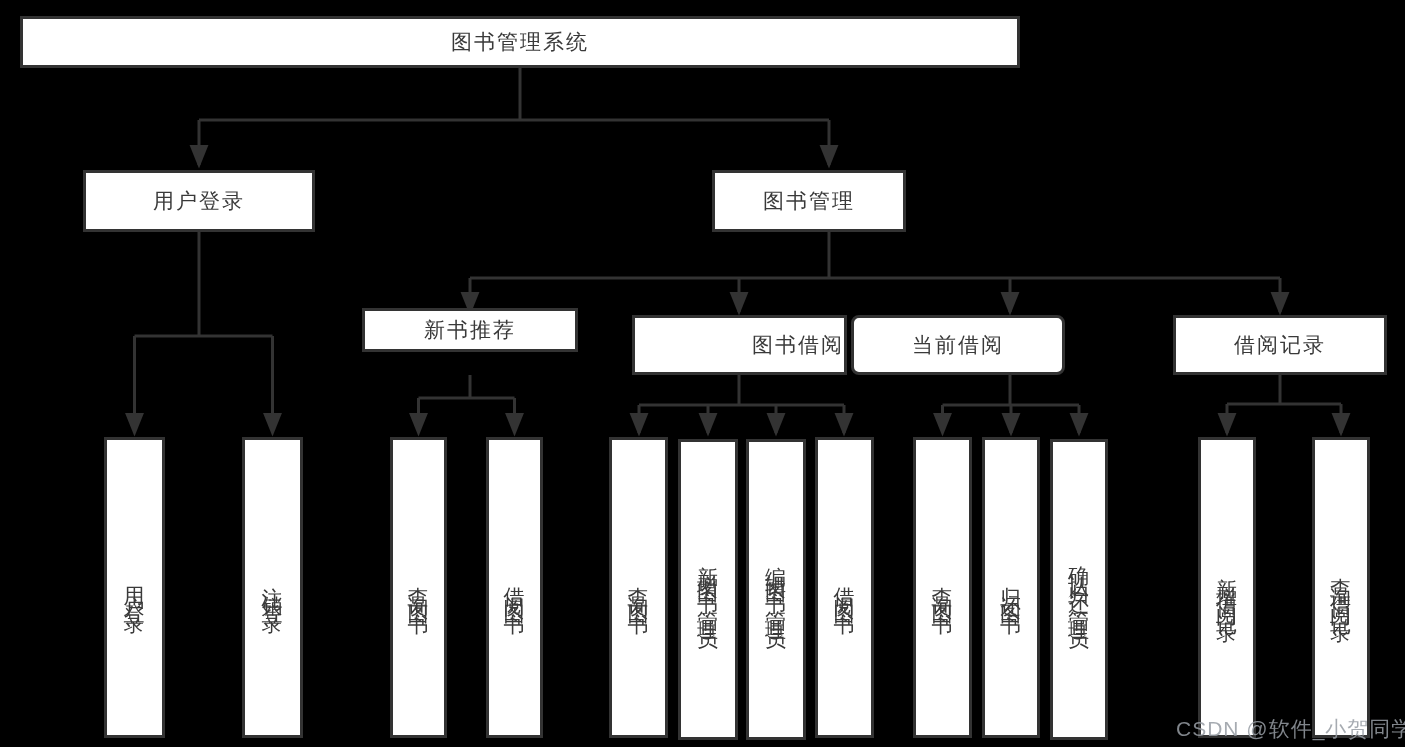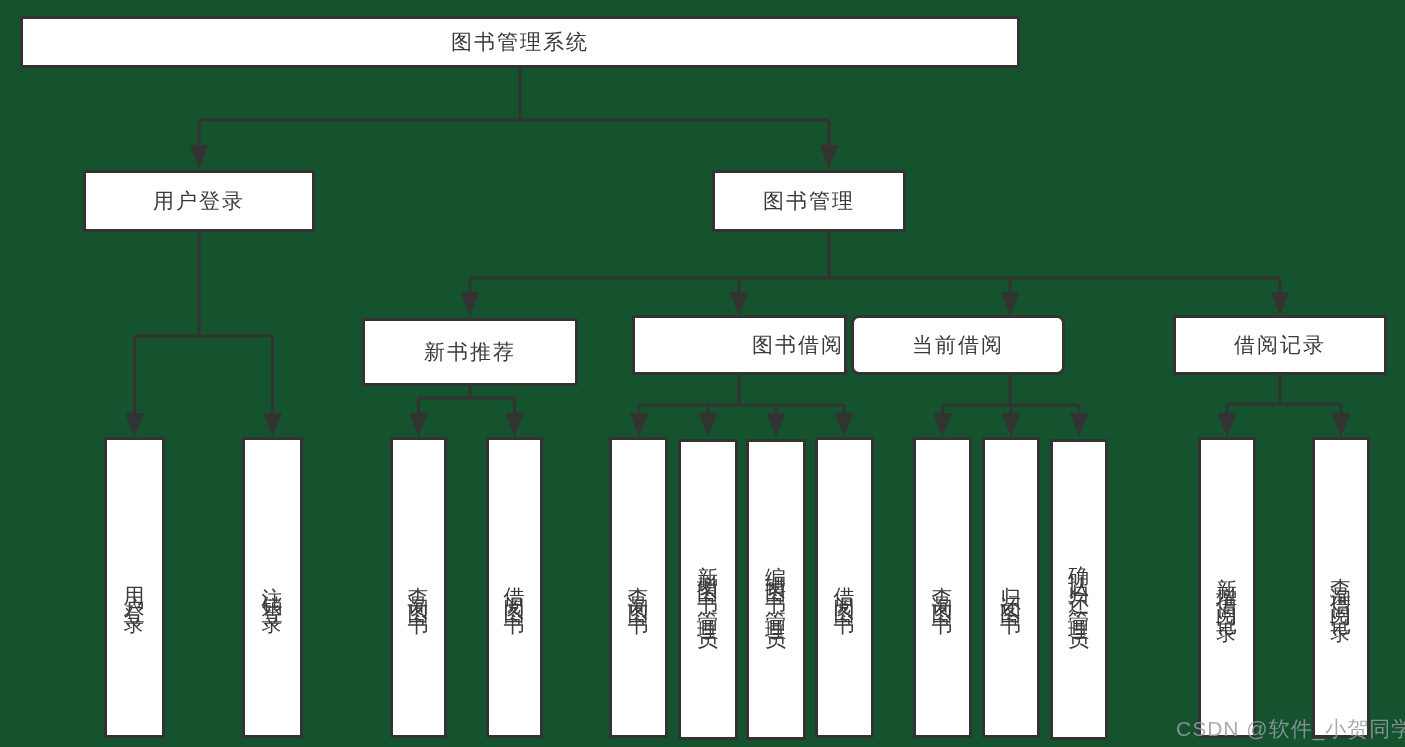--- a/index.html
+++ b/index.html
@@ -5,21 +5,21 @@
   html, body {
     margin: 0;
     padding: 0;
     background: #ffffff;
     font-family: "Liberation Sans", "DejaVu Sans", sans-serif;
   }
   .canvas {
     position: relative;
     width: 1405px;
     height: 747px;
-    background: #14532d;
+    background: #000000;
     overflow: hidden;
   }
   .connectors {
     position: absolute;
     left: 0;
     top: 0;
     width: 1405px;
     height: 747px;
   }
   .box {
@@ -106,21 +106,21 @@
     <span>图书管理系统</span>
   </div>
 
   <div class="box hbox" style="left:83px; top:170px; width:232px; height:62px;">
     <span>用户登录</span>
   </div>
   <div class="box hbox" style="left:712px; top:170px; width:194px; height:62px;">
     <span>图书管理</span>
   </div>
 
-  <div class="box hbox" style="left:362px; top:318px; width:216px; height:68px;">
+  <div class="box hbox" style="left:362px; top:308px; width:216px; height:44px;">
     <span>新书推荐</span>
   </div>
   <div class="box hbox" style="left:632px; top:315px; width:215px; height:60px;justify-content:flex-end;">
     <span>图书借阅</span>
   </div>
   <div class="box hbox" style="left:851px; top:315px; width:214px; height:60px;border-radius:8px;">
     <span>当前借阅</span>
   </div>
   <div class="box hbox" style="left:1173px; top:315px; width:214px; height:60px;">
     <span>借阅记录</span>

